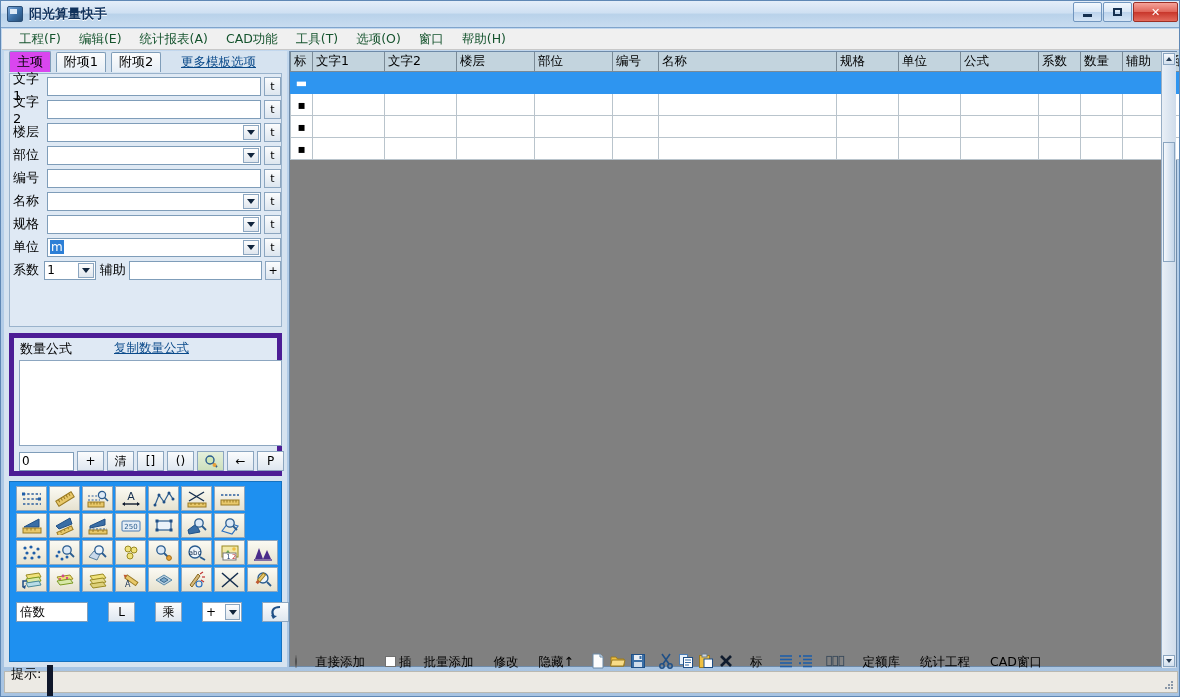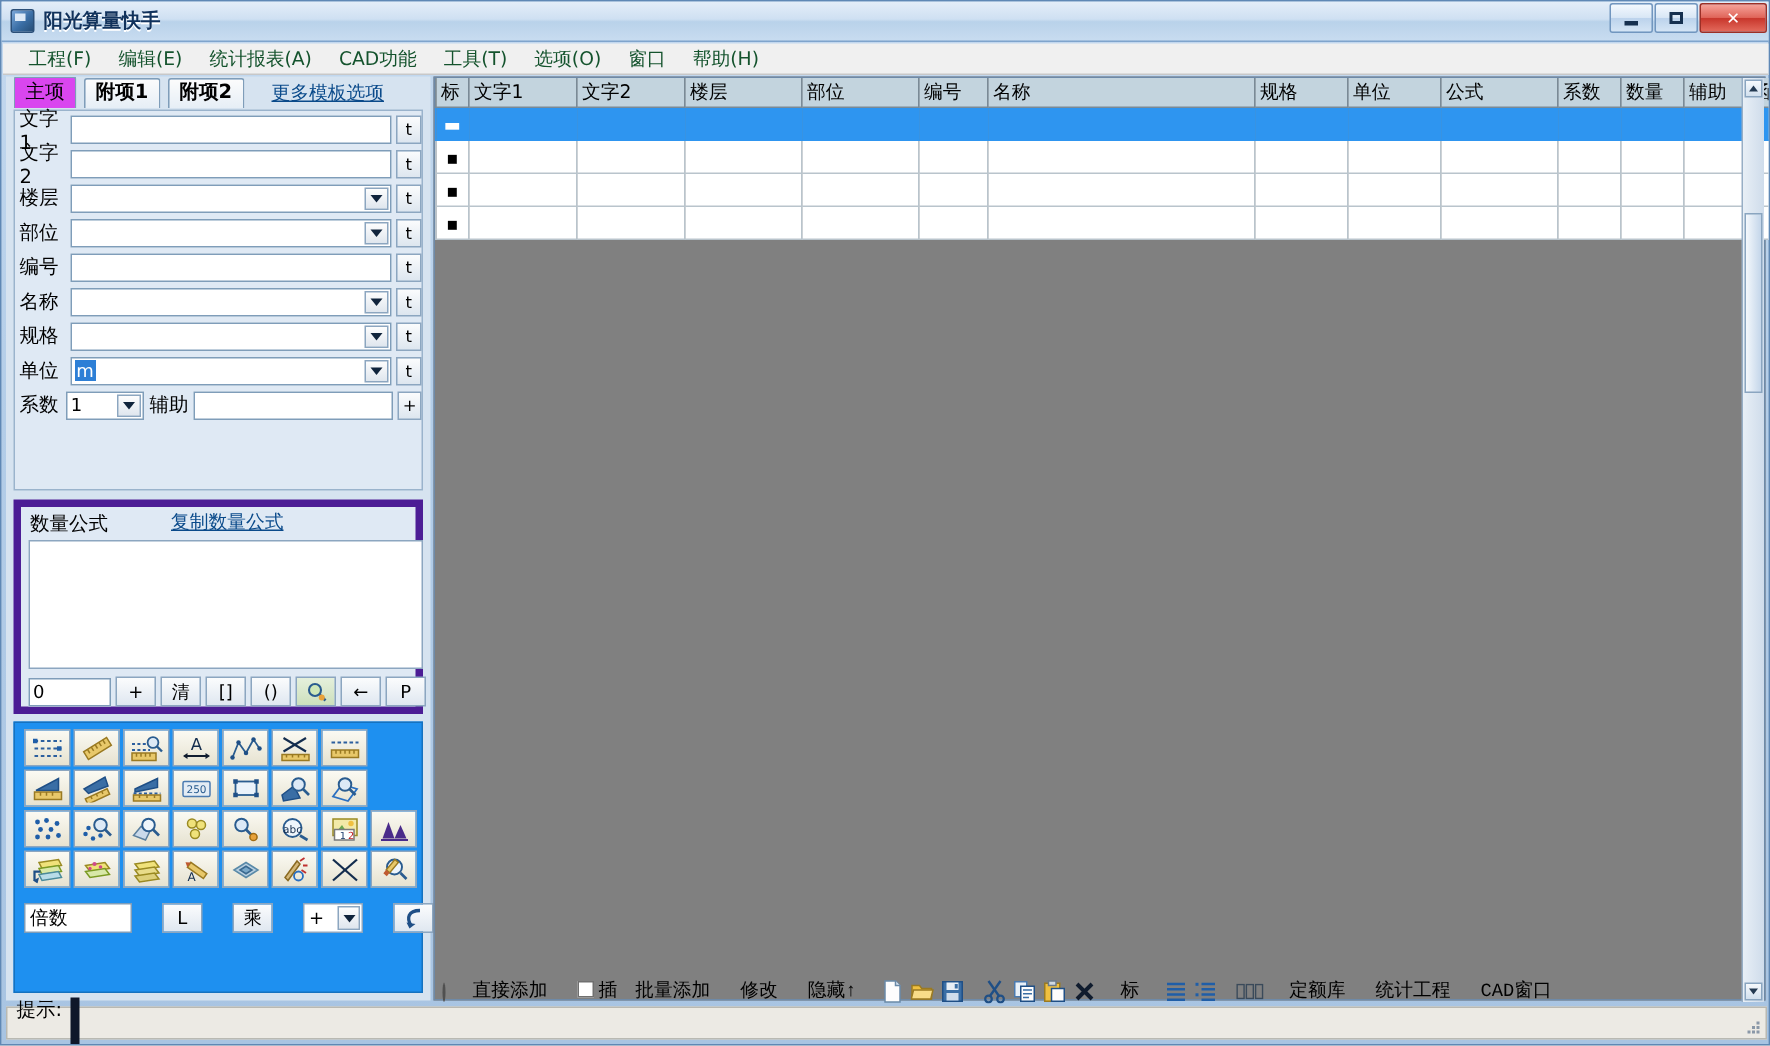--- a/index.html
+++ b/index.html
@@ -73,21 +73,20 @@
     position: absolute; left: 3px; top: 50px; width: 283px; height: 616px;
     background: #d6e3f0;
   }
   #tabstrip { height: 22px; position: relative; padding-left: 5px; }
   .tab {
     display: inline-block; height: 20px; line-height: 18px; padding: 0 7px;
     font-size: 13px; border: 1px solid #7f9db9; border-bottom: none;
     background: linear-gradient(to bottom, #fcfcfc, #e6eef6);
     vertical-align: bottom; margin-right: 1px;
     border-radius: 2px 2px 0 0;
-    font-weight: bold;
   }
   .tab.active {
     background: #d946ef; height: 21px; line-height: 20px; font-weight: normal;
   }
   #tpl-link {
     position: absolute; left: 177px; top: 3px;
     font-size: 12.5px; color: #0a4a8a; text-decoration: underline; cursor: pointer;
   }
 
   .form-box {
@@ -244,21 +243,21 @@
     border-bottom: 4px solid #243a52;
   }
   .vscroll .arrow.down::after {
     content: ""; border-left: 3px solid transparent; border-right: 3px solid transparent;
     border-top: 4px solid #243a52;
   }
 
   
   #bottombar {
     position: absolute; left: 288px; top: 648px; width: 758px; height: 24px;
-    display: flex; align-items: center; background: transparent; font-family: Liberation Mono, monospace;
+    display: flex; align-items: center; background: transparent;
   }
   .bb-sep { width: 1px; height: 17px; background: #9fb0c2; margin: 0 4px; }
   .bb-btn {
     font-size: 12.5px; padding: 1px 6px; color: #000; white-space: nowrap;
     line-height: 17px;
   }
   .radio-circle {
     width: 13px; height: 13px; border: 1px solid #505050; border-radius: 50%;
     background: #f4f4f4; margin: 0 4px 0 6px;
   }

